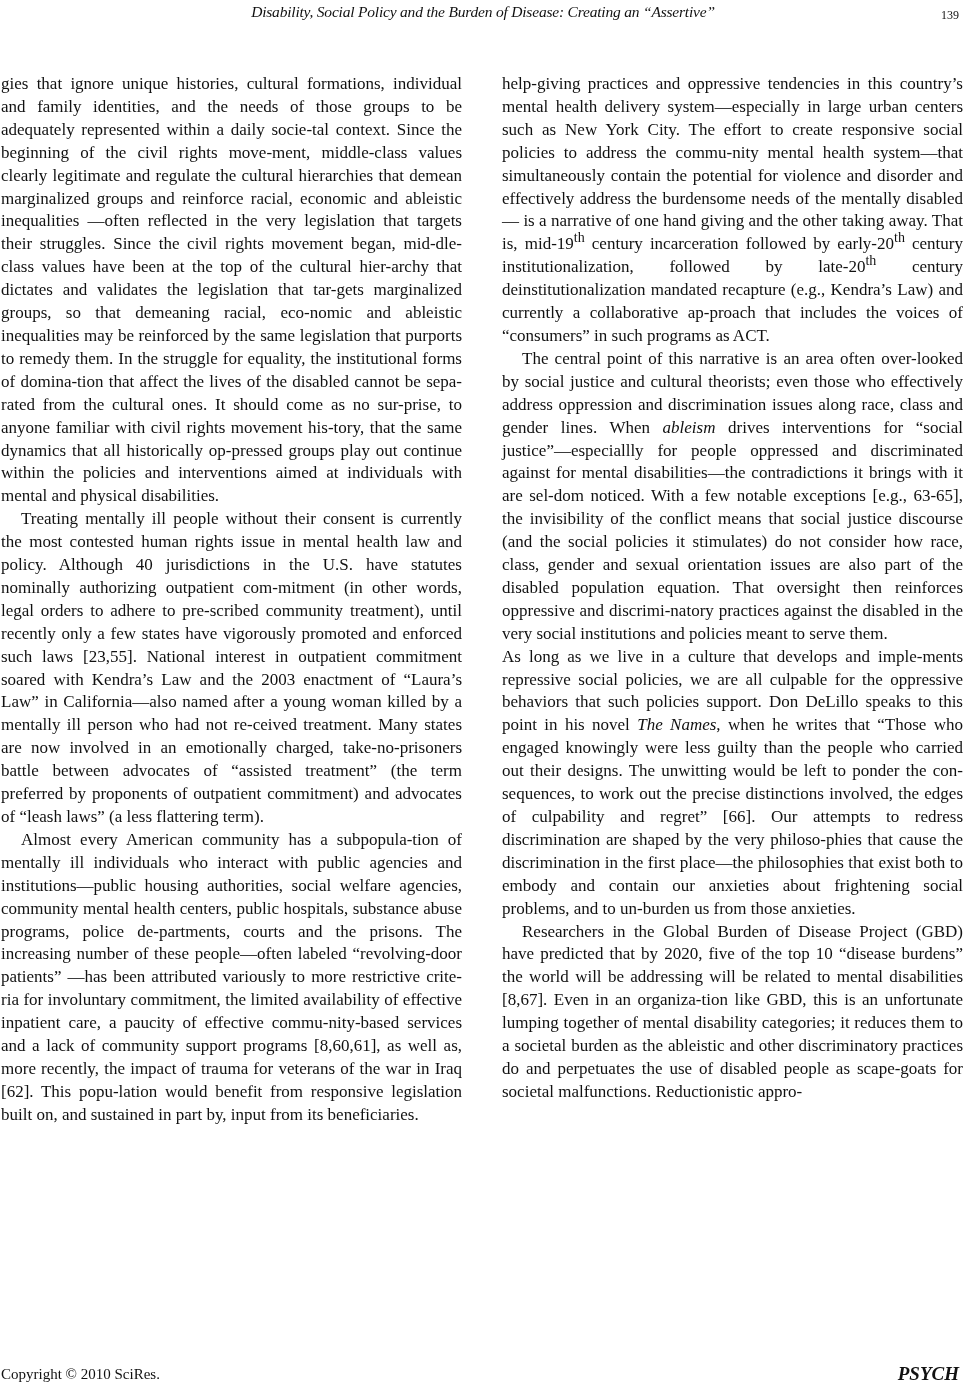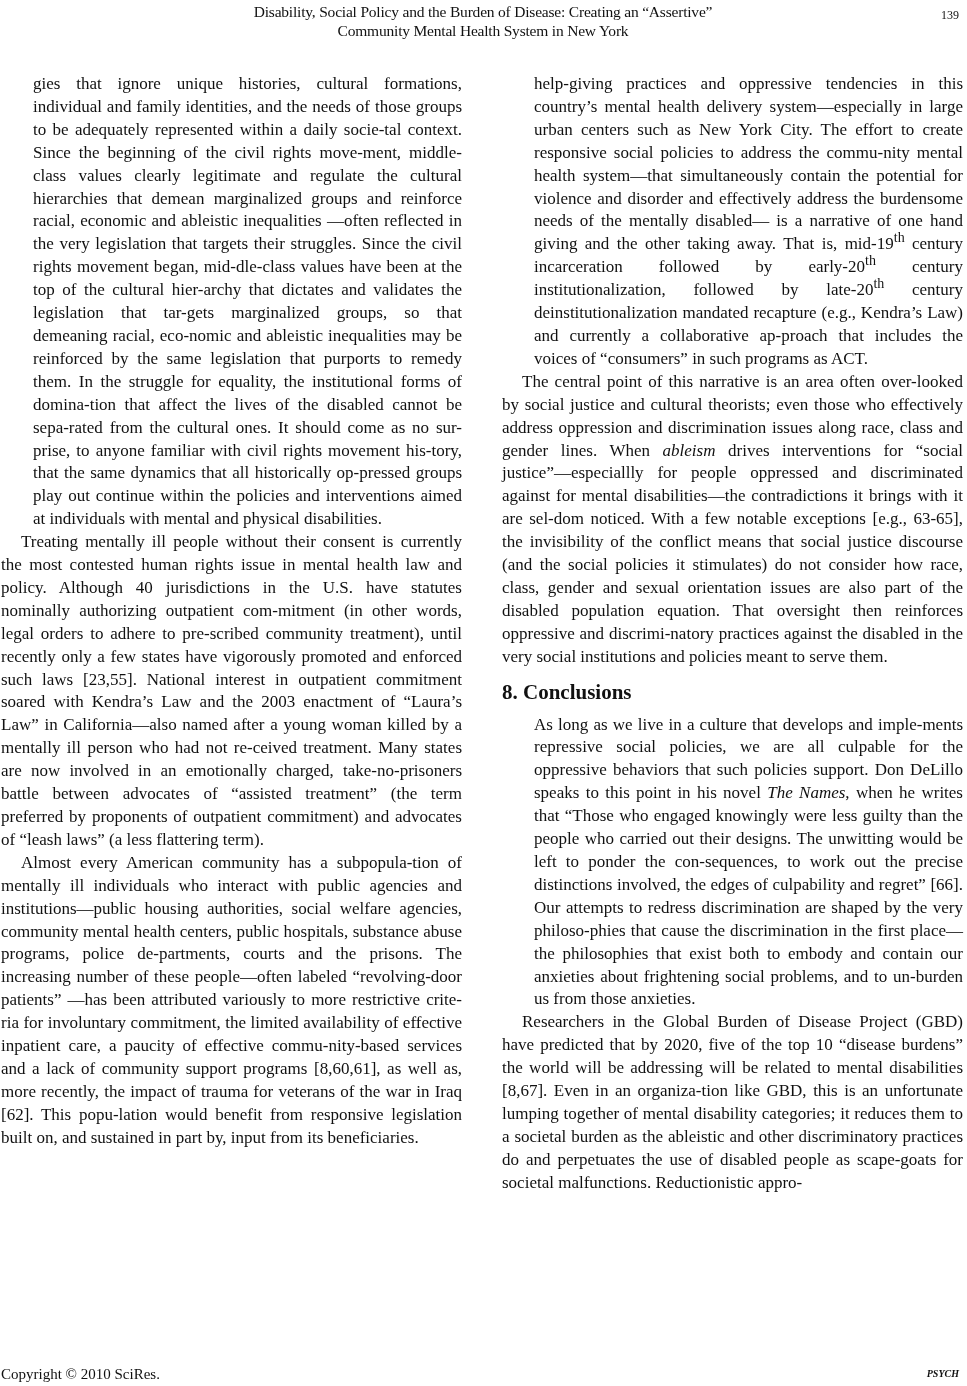--- a/index.html
+++ b/index.html
@@ -2,63 +2,61 @@
 <html><head>
 <meta charset="utf-8">
 <style>
   html, body { margin: 0; padding: 0; background: #ffffff; }
   body {
     width: 967px; height: 1386px; position: relative; overflow: hidden;
     font-family: "Liberation Serif", "DejaVu Serif", serif; color: #111;
   }
   .running-head {
     position: absolute; top: 2px; left: 0; width: 966px; text-align: center;
-    font-size: 15.5px; line-height: 19px; letter-spacing: -0.2px;
+    font-size: 15.5px; line-height: 19px; letter-spacing: -0.2px; font-style: italic;
   }
   .page-num {
     position: absolute; top: 6px; right: 8px; font-size: 12px; line-height: 19px;
   }
   .col {
     position: absolute; top: 73px; width: 461px;
     font-size: 17px; line-height: 22.9px; text-align: justify;
     hyphens: none;
   }
   .col.left { left: 1px; }
   .col.right { left: 502px; }
   .col p { margin: 0; text-indent: 20px; }
-  .col p.noindent { text-indent: 0; padding-left: 32px; }
+  .col p.noindent { text-indent: 0; }
   .col h2 {
     margin: 10px 0 9px 0; font-size: 21px; line-height: 26px; font-weight: bold;
   }
   sup { font-size: 14px; line-height: 0; vertical-align: 7px; }
   .footer-left {
     position: absolute; left: 1px; top: 1365px; font-size: 15px; line-height: 18px;
   }
   .footer-right {
-    position: absolute; right: 8px; top: 1365px; font-size: 10px; line-height: 18px;
+    position: absolute; right: 8px; top: 1365px; font-size: 19px; line-height: 18px;
     font-weight: bold; font-style: italic;
   }
 </style>
 </head>
 <body>
 
 <div class="running-head">
   <div>Disability, Social Policy and the Burden of Disease: Creating an “Assertive”</div>
-  <div>Community Mental Health System in New York</div>
 </div>
 <div class="page-num">139</div>
 
 <div class="col left">
   <p class="noindent">gies that ignore unique histories, cultural formations, individual and family identities, and the needs of those groups to be adequately represented within a daily socie-tal context. Since the beginning of the civil rights move-ment, middle-class values clearly legitimate and regulate the cultural hierarchies that demean marginalized groups and reinforce racial, economic and ableistic inequalities —often reflected in the very legislation that targets their struggles. Since the civil rights movement began, mid-dle-class values have been at the top of the cultural hier-archy that dictates and validates the legislation that tar-gets marginalized groups, so that demeaning racial, eco-nomic and ableistic inequalities may be reinforced by the same legislation that purports to remedy them. In the struggle for equality, the institutional forms of domina-tion that affect the lives of the disabled cannot be sepa-rated from the cultural ones. It should come as no sur-prise, to anyone familiar with civil rights movement his-tory, that the same dynamics that all historically op-pressed groups play out continue within the policies and interventions aimed at individuals with mental and physical disabilities.</p>
   <p>Treating mentally ill people without their consent is currently the most contested human rights issue in mental health law and policy. Although 40 jurisdictions in the U.S. have statutes nominally authorizing outpatient com-mitment (in other words, legal orders to adhere to pre-scribed community treatment), until recently only a few states have vigorously promoted and enforced such laws [23,55]. National interest in outpatient commitment soared with Kendra’s Law and the 2003 enactment of “Laura’s Law” in California—also named after a young woman killed by a mentally ill person who had not re-ceived treatment. Many states are now involved in an emotionally charged, take-no-prisoners battle between advocates of “assisted treatment” (the term preferred by proponents of outpatient commitment) and advocates of “leash laws” (a less flattering term).</p>
   <p>Almost every American community has a subpopula-tion of mentally ill individuals who interact with public agencies and institutions—public housing authorities, social welfare agencies, community mental health centers, public hospitals, substance abuse programs, police de-partments, courts and the prisons. The increasing number of these people—often labeled “revolving-door patients” —has been attributed variously to more restrictive crite-ria for involuntary commitment, the limited availability of effective inpatient care, a paucity of effective commu-nity-based services and a lack of community support programs [8,60,61], as well as, more recently, the impact of trauma for veterans of the war in Iraq [62]. This popu-lation would benefit from responsive legislation built on, and sustained in part by, input from its beneficiaries.</p>
 </div>
 
 <div class="col right">
   <p class="noindent"><span>help-giving practices and oppressive tendencies in this country’s mental health delivery system—especially in large urban centers such as New York City. The effort to create responsive social policies to address the commu-nity mental health system—that simultaneously contain the potential for violence and disorder and effectively address the burdensome needs of the mentally disabled— is a narrative of one hand giving and the other taking away. That is, mid-19</span><sup>th</sup><span> century incarceration followed by early-20</span><sup>th</sup><span> century institutionalization, followed by late-20</span><sup>th</sup><span> century deinstitutionalization mandated recapture (e.g., Kendra’s Law) and currently a collaborative ap-proach that includes the voices of “consumers” in such programs as ACT.</span></p>
   <p><span>The central point of this narrative is an area often over-looked by social justice and cultural theorists; even those who effectively address oppression and discrimination issues along race, class and gender lines. When </span><em>ableism</em><span> drives interventions for “social justice”—especiallly for people oppressed and discriminated against for mental disabilities—the contradictions it brings with it are sel-dom noticed. With a few notable exceptions [e.g., 63-65], the invisibility of the conflict means that social justice discourse (and the social policies it stimulates) do not consider how race, class, gender and sexual orientation issues are also part of the disabled population equation. That oversight then reinforces oppressive and discrimi-natory practices against the disabled in the very social institutions and policies meant to serve them.</span></p>
-  <h2>8. Conclusions</h2>
   <p class="noindent"><span>As long as we live in a culture that develops and imple-ments repressive social policies, we are all culpable for the oppressive behaviors that such policies support. Don DeLillo speaks to this point in his novel </span><em>The Names</em><span>, when he writes that “Those who engaged knowingly were less guilty than the people who carried out their designs. The unwitting would be left to ponder the con-sequences, to work out the precise distinctions involved, the edges of culpability and regret” [66]. Our attempts to redress discrimination are shaped by the very philoso-phies that cause the discrimination in the first place—the philosophies that exist both to embody and contain our anxieties about frightening social problems, and to un-burden us from those anxieties.</span></p>
   <p>Researchers in the Global Burden of Disease Project (GBD) have predicted that by 2020, five of the top 10 “disease burdens” the world will be addressing will be related to mental disabilities [8,67]. Even in an organiza-tion like GBD, this is an unfortunate lumping together of mental disability categories; it reduces them to a societal burden as the ableistic and other discriminatory practices do and perpetuates the use of disabled people as scape-goats for societal malfunctions. Reductionistic appro-</p>
 </div>
 
 <div class="footer-left">Copyright © 2010 SciRes.</div>
 <div class="footer-right">PSYCH</div>
 
 </body></html>

